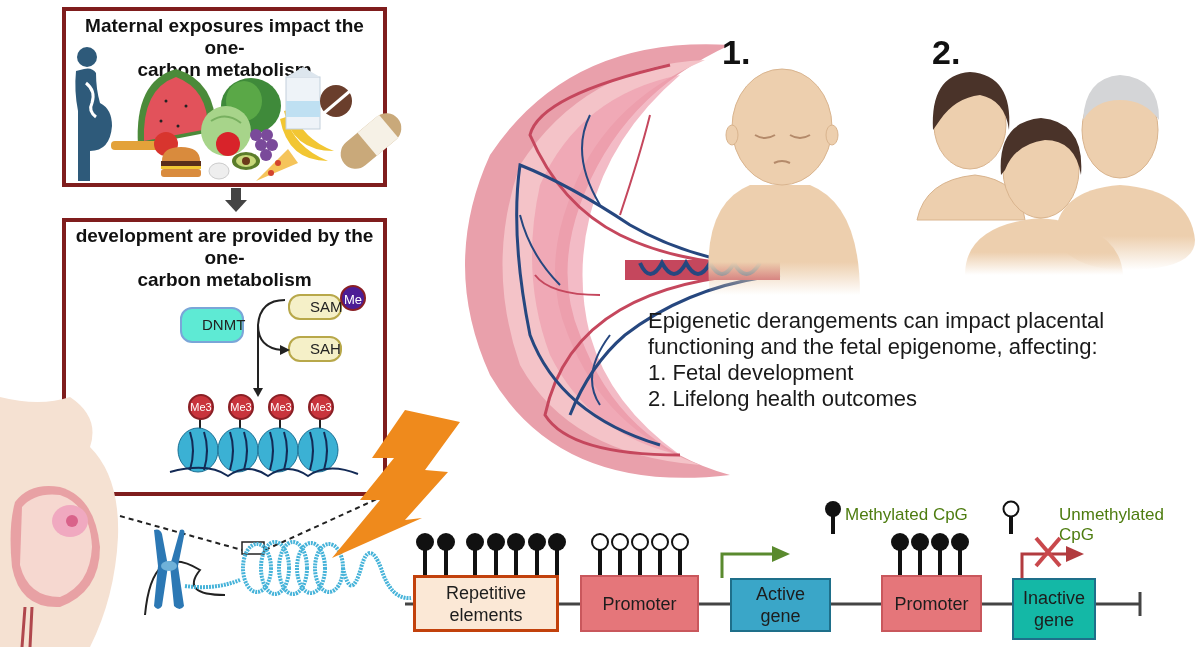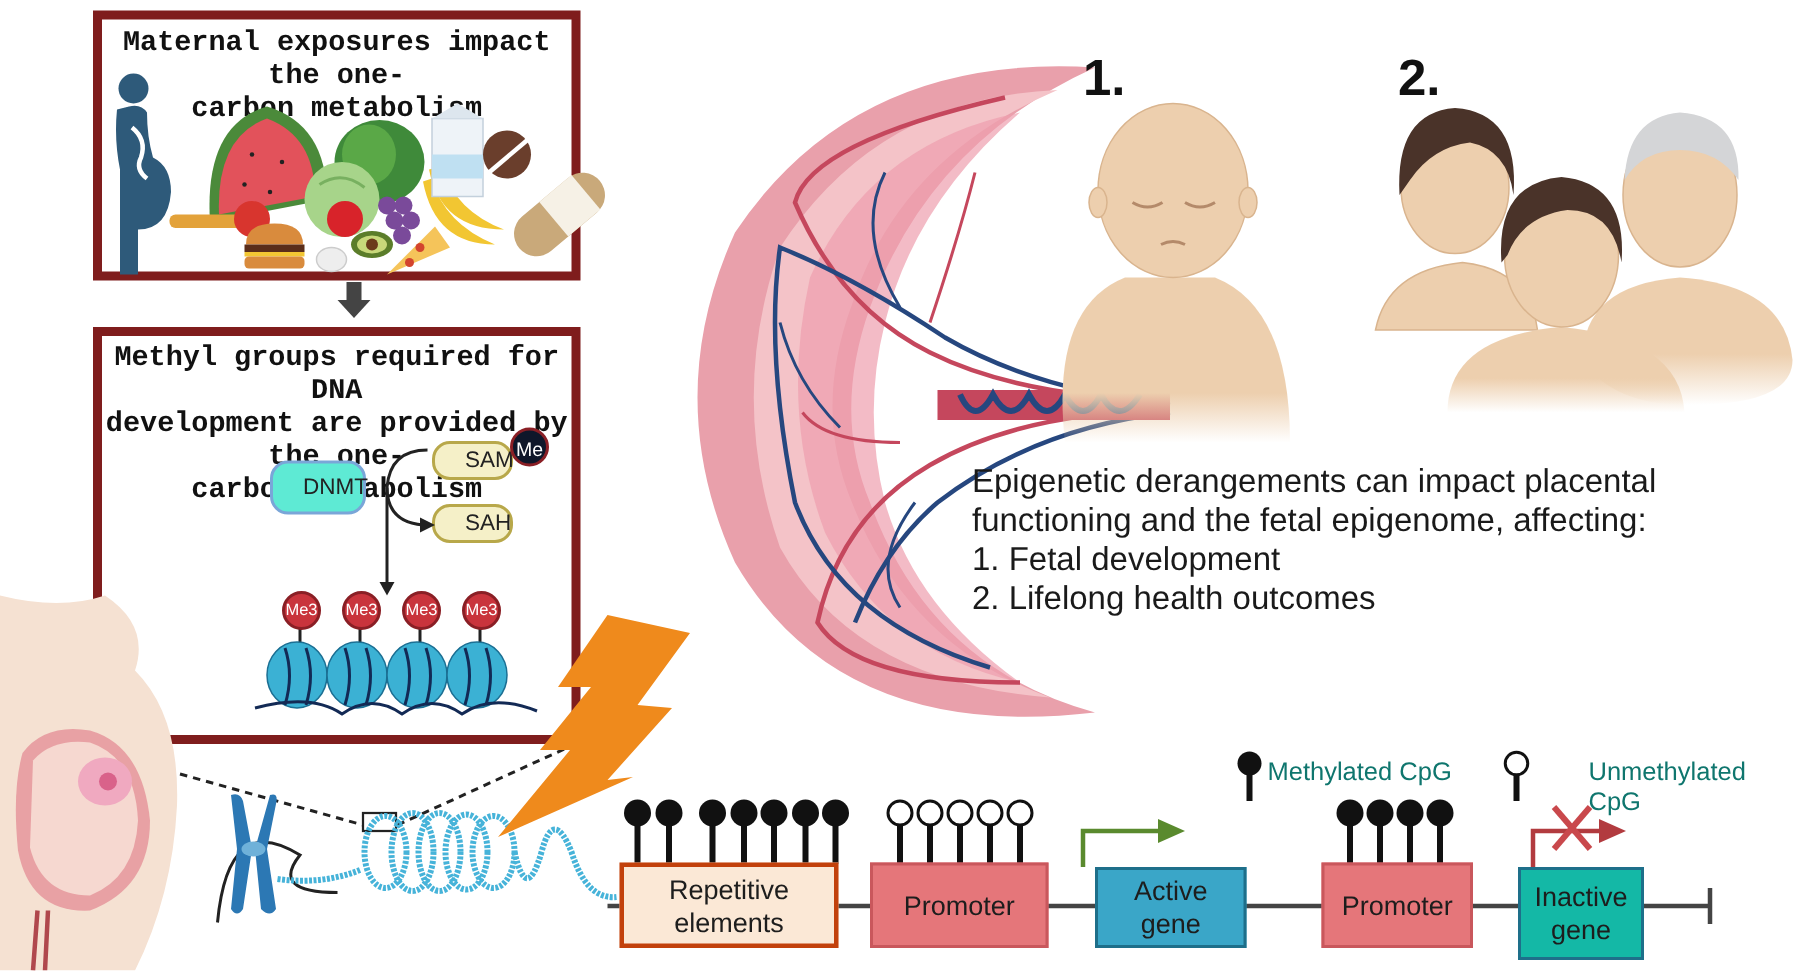--- a/index.html
+++ b/index.html
@@ -1,24 +1,24 @@
 <!DOCTYPE html>
 <html><head>
 <meta charset="utf-8">
 <style>
   html,body{margin:0;padding:0;background:#fff;}
   body{width:1200px;height:647px;position:relative;overflow:hidden;font-family:"Liberation Sans",sans-serif;}
   .abs{position:absolute;}
-  .panel{position:absolute;border:6px solid #7f1d1d;background:#fff;box-sizing:border-box;font-family:Liberation Mono, monospace;}
+  .panel{position:absolute;border:4px solid #7f1d1d;background:#fff;box-sizing:border-box;}
   .panel-title{font-weight:bold;font-size:19px;color:#111;text-align:center;line-height:22px;}
   .pill{position:absolute;border-radius:12px;font-size:15px;text-align:center;color:#222;box-sizing:border-box;padding-left:20px;}
   .gbox{position:absolute;box-sizing:border-box;font-size:18px;text-align:center;color:#1d1d1d;display:flex;align-items:center;justify-content:center;line-height:22px;}
   .bigtext{font-size:22px;color:#1a1a1a;line-height:26px;}
   .num{font-weight:bold;font-size:34px;color:#111;}
-  .legend{font-size:17px;color:#0f766e;}
+  .legend{font-size:17px;color:#4d7c0f;}
   svg{position:absolute;overflow:visible;}
 </style>
 </head>
 <body>
 
 <div class="panel" style="left:62px;top:7px;width:325px;height:180px;">
   <div class="panel-title" style="margin-top:4px;">
     <div>Maternal exposures impact the one-</div>
     <div>carbon metabolism</div>
   </div>
@@ -107,33 +107,32 @@
   </svg>
 </div>
 
 <svg width="30" height="30" style="left:222px;top:188px;">
   <rect x="9" y="0" width="10" height="12" fill="#444"></rect>
   <polygon points="3,12 25,12 14,24" fill="#444"></polygon>
 </svg>
 
 <div class="panel" style="left:62px;top:218px;width:325px;height:278px;">
   <div class="panel-title" style="margin-top:3px;">
-    <div>Methyl groups required for DNA</div>
     <div>development are provided by the one-</div>
     <div>carbon metabolism</div>
   </div>
 </div>
 
 <div class="pill" style="left:180px;top:307px;width:64px;height:36px;line-height:32px;background:#5eead4;border:2px solid #7aa6d8;">
   <span>DNMT</span>
 </div>
 <div class="pill" style="left:288px;top:294px;width:54px;height:26px;line-height:22px;background:#f5f0c8;border:2px solid #b8a84a;">
   <span>SAM</span>
 </div>
-<div class="abs" style="left:340px;top:285px;width:26px;height:26px;border-radius:50%;background:#0f172a;border:2px solid #8a1f25;color:#fff;font-size:13px;text-align:center;line-height:26px;box-sizing:border-box;">
+<div class="abs" style="left:340px;top:285px;width:26px;height:26px;border-radius:50%;background:#4c1d95;border:2px solid #8a1f25;color:#fff;font-size:13px;text-align:center;line-height:26px;box-sizing:border-box;">
   <span>Me</span>
 </div>
 <div class="pill" style="left:288px;top:336px;width:54px;height:26px;line-height:22px;background:#f5f0c8;border:2px solid #b8a84a;">
   <span>SAH</span>
 </div>
 <svg width="120" height="120" style="left:250px;top:300px;">
   <path d="M35 0 Q10 0 8 25 Q8 48 32 50" stroke="#222" stroke-width="2" fill="none"></path>
   <polygon points="30,45 40,50 30,55" fill="#222"></polygon>
   <line x1="8" y1="25" x2="8" y2="90" stroke="#222" stroke-width="2"></line>
   <polygon points="3,88 13,88 8,97" fill="#222"></polygon>

